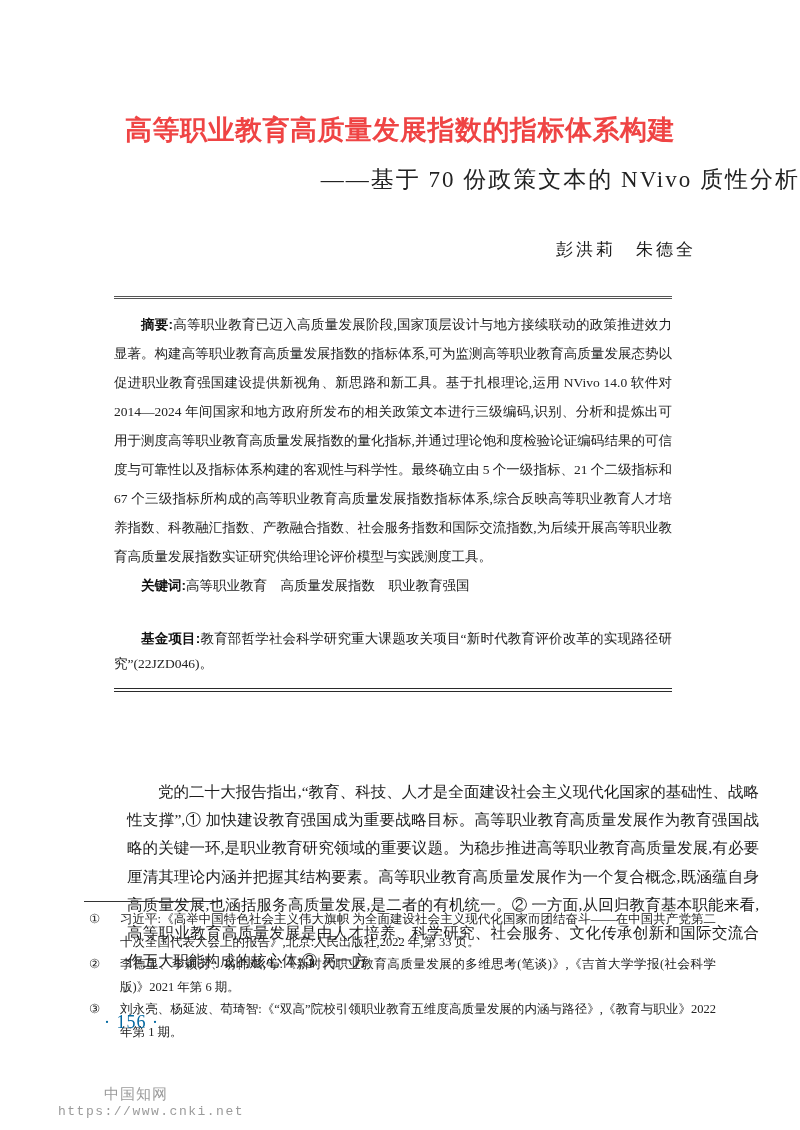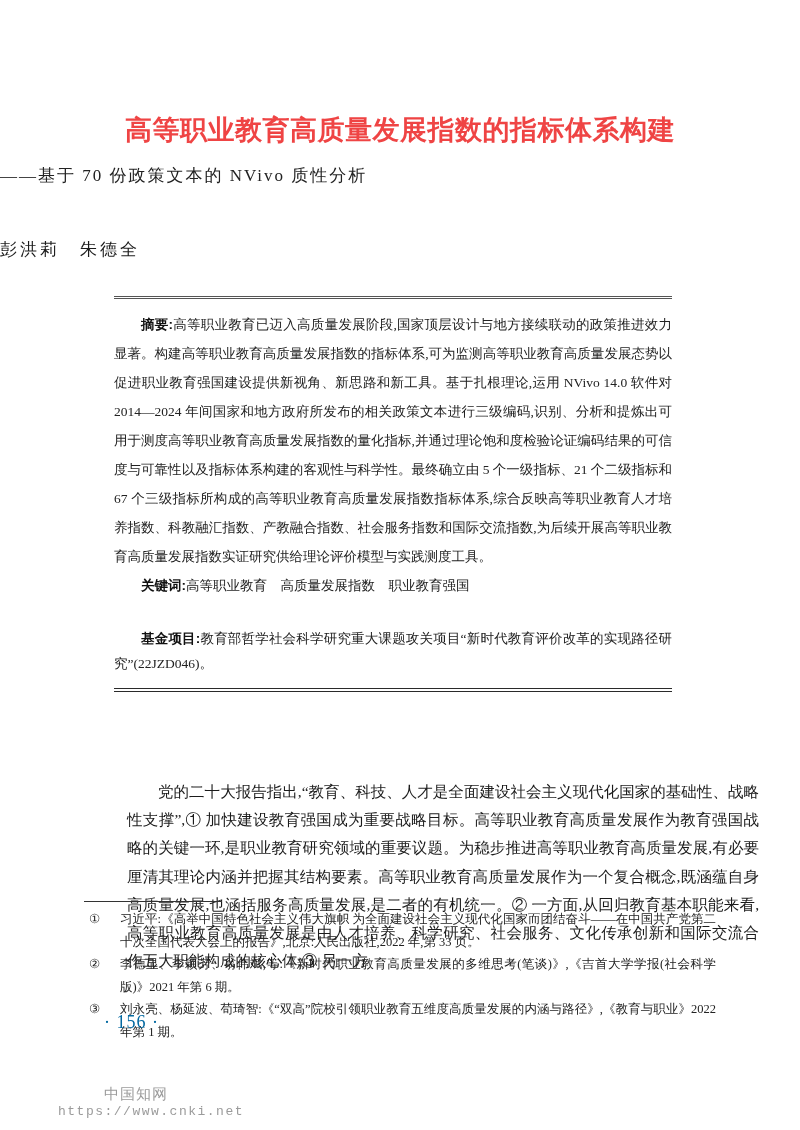--- a/index.html
+++ b/index.html
@@ -23,27 +23,27 @@
   .title {
     position: absolute; top: 112px; left: 0; width: 800px;
     text-align: center;
     font-family: "Liberation Sans", sans-serif;
     font-weight: bold;
     font-size: 27px; letter-spacing: 0.5px;
     color: #ef4444;
   }
   .subtitle {
     position: absolute; top: 164px; left: 0; width: 800px;
-    text-align: left;
-    font-size: 17px; letter-spacing: 2px;
+    text-align: right;
+    font-size: 23px; letter-spacing: 2px;
     color: #222;
   }
   .authors {
     position: absolute; top: 238px; left: 0; width: 696px;
-    text-align: left;
+    text-align: right;
     font-size: 17px; letter-spacing: 3px;
     color: #1b1b1b;
   }
   .abstract-block {
     position: absolute; left: 114px; top: 296px; width: 558px;
   }
   .rule-top {
     height: 0;
     border-top: 3px double #555;
     margin-bottom: 11px;

